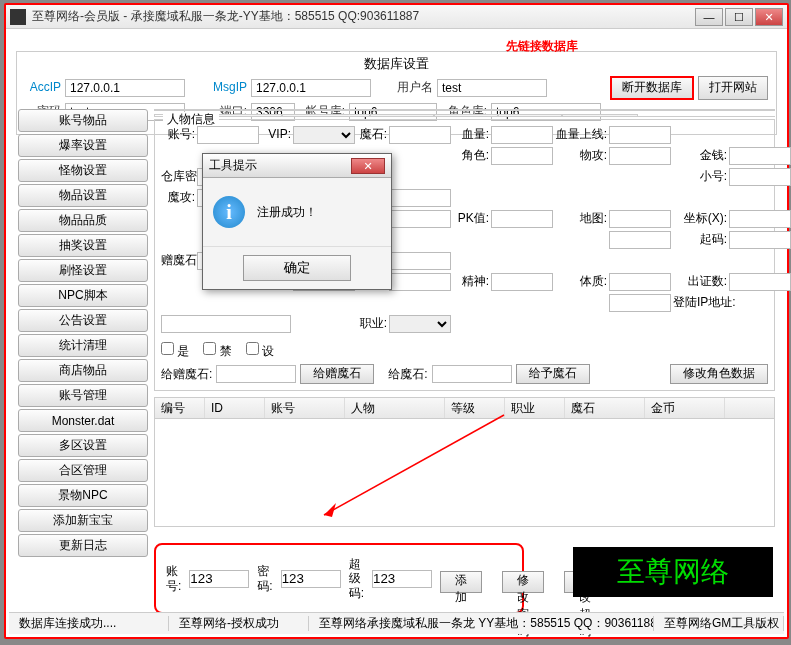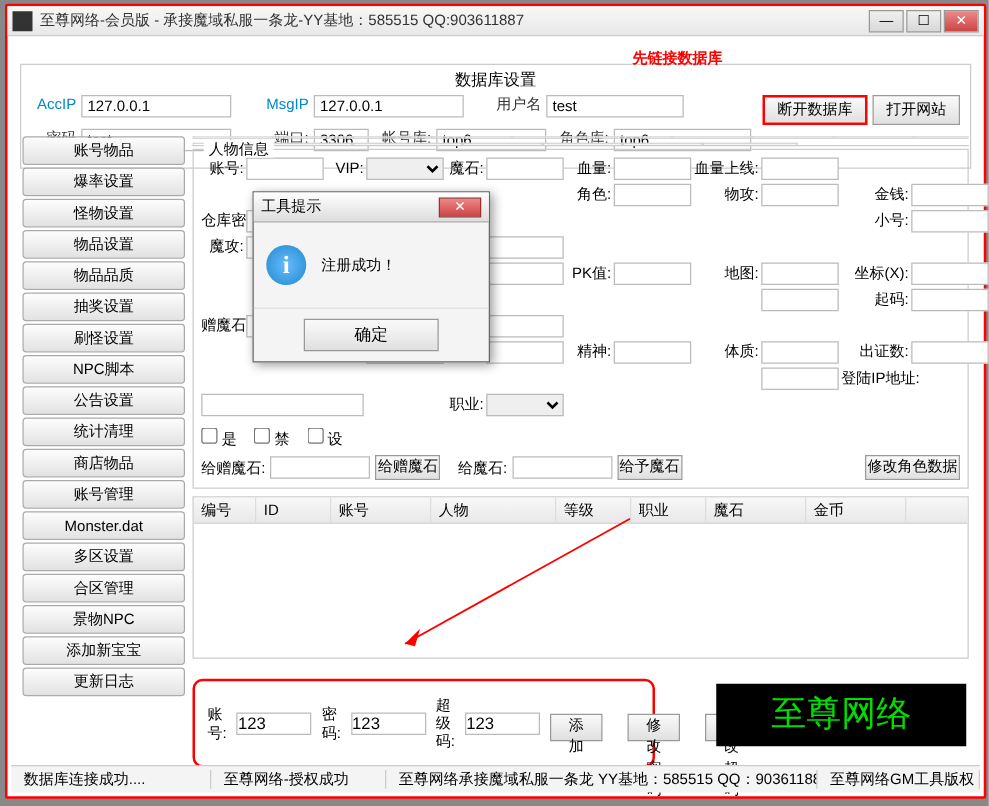--- a/index.html
+++ b/index.html
@@ -6,21 +6,21 @@
 body{font:12px/1.2 "Microsoft YaHei",SimSun,sans-serif;background:#888;width:791px;height:645px;overflow:hidden;position:relative}
 .window{position:absolute;left:4px;top:3px;width:785px;height:636px;background:#fff;border:2px solid red;border-radius:2px}
 .titlebar{height:24px;background:linear-gradient(#f8f8f8,#e8e8e8);display:flex;align-items:center;padding:0 4px;border-bottom:1px solid #ccc}
 .titlebar-icon{width:16px;height:16px;background:#333;margin-right:6px}
 .titlebar-text{flex:1;font-size:12px;color:#333}
 .win-btns{display:flex;gap:2px}
 .win-btn{width:28px;height:18px;background:linear-gradient(#f0f0f0,#d8d8d8);border:1px solid #999;text-align:center;font-size:11px;line-height:16px;cursor:pointer}
 .win-btn.close{background:linear-gradient(#e88,#c44);color:#fff}
 .db-panel{margin:22px 10px;border:1px solid #ccc;padding:4px 8px 10px}
 .db-title{text-align:center;font-size:13px;margin-bottom:4px}
-.db-row{display:flex;gap:4px;margin:3px 0}
+.db-row{display:flex;align-items:center;gap:4px;margin:3px 0}
 .db-label{width:36px;color:#08c;text-align:right}
 .db-label.plain{color:#333}
 .db-input{border:1px solid #bbb;height:18px;padding:0 4px;font-size:12px}
 .db-btn{height:24px;padding:0 10px;background:linear-gradient(#fafafa,#e0e0e0);border:1px solid #999;cursor:pointer;font-size:12px}
 .db-btn.red-border{border:2px solid red}
 .annotation{position:absolute;color:red;font-weight:bold;font-size:12px}
 .sidebar{position:absolute;left:12px;top:104px;width:130px;bottom:32px;display:flex;flex-direction:column;gap:2px}
 .nav-btn{height:23px;background:linear-gradient(#fdfdfd,#e2e2e2);border:1px solid #aaa;border-radius:3px;cursor:pointer;font-size:12px;color:#000}
 .main{position:absolute;left:148px;top:104px;right:12px;bottom:32px;display:flex;flex-direction:column}
 .tabs{display:flex;border-bottom:1px solid #ccc;flex-wrap:nowrap;overflow:hidden}
@@ -29,21 +29,21 @@
 .tab.blue{color:#06c}
 .tabs2{display:flex;margin-top:3px}
 .groupbox{border:1px solid #ccc;margin-top:2px;padding:6px;position:relative}
 .groupbox-title{position:absolute;top:-8px;left:8px;background:#fff;padding:0 4px;font-size:12px}
 .form-grid{display:grid;grid-template-columns:34px 62px 30px 62px 30px 62px 36px 62px 52px 62px 54px 62px;gap:3px 2px;align-items:center;font-size:12px}
 .form-grid label{text-align:right;white-space:nowrap}
 .form-grid input,.form-grid select{width:100%;height:18px;border:1px solid #bbb;font-size:11px;padding:0 2px}
 .checks{display:flex;gap:14px;margin-top:6px;align-items:center}
 .give-row{display:flex;align-items:center;gap:4px;margin-top:6px}
 .give-row input{width:80px;height:18px;border:1px solid #bbb}
-.give-row button{height:20px;padding:0 1px;background:linear-gradient(#fafafa,#e0e0e0);border:1px solid #999;cursor:pointer;font-size:12px}
+.give-row button{height:20px;padding:0 12px;background:linear-gradient(#fafafa,#e0e0e0);border:1px solid #999;cursor:pointer;font-size:12px}
 .table{border:1px solid #ccc;margin-top:6px;flex:1;min-height:130px;overflow:hidden;background:#fff}
 .thead{display:flex;background:linear-gradient(#f8f8f8,#e8e8e8);border-bottom:1px solid #ccc}
 .th{padding:3px 6px;border-right:1px solid #ddd;font-size:12px}
 .bottom-panel{border:2px solid red;border-radius:8px;margin-top:8px;padding:12px 10px;display:flex;align-items:center;gap:8px;width:370px}
 .bottom-panel input{width:60px;height:18px;border:1px solid #bbb}
 .bottom-panel button{height:22px;padding:0 14px;background:linear-gradient(#fafafa,#e0e0e0);border:1px solid #999;cursor:pointer;font-size:12px}
 .brand{position:absolute;right:14px;bottom:40px;width:200px;height:50px;background:#000;color:#0d0;font-size:28px;text-align:center;line-height:50px;font-family:"SimSun"}
 .status{position:absolute;left:3px;right:3px;bottom:3px;height:22px;background:#f4f4f4;border-top:1px solid #ccc;display:flex;align-items:center;font-size:12px}
 .status span{padding:0 10px;border-right:1px solid #ccc;white-space:nowrap;overflow:hidden}
 .dialog{position:absolute;left:196px;top:148px;width:190px;background:#f4f4f4;border:1px solid #666;box-shadow:2px 2px 8px rgba(0,0,0,.4);z-index:10}

